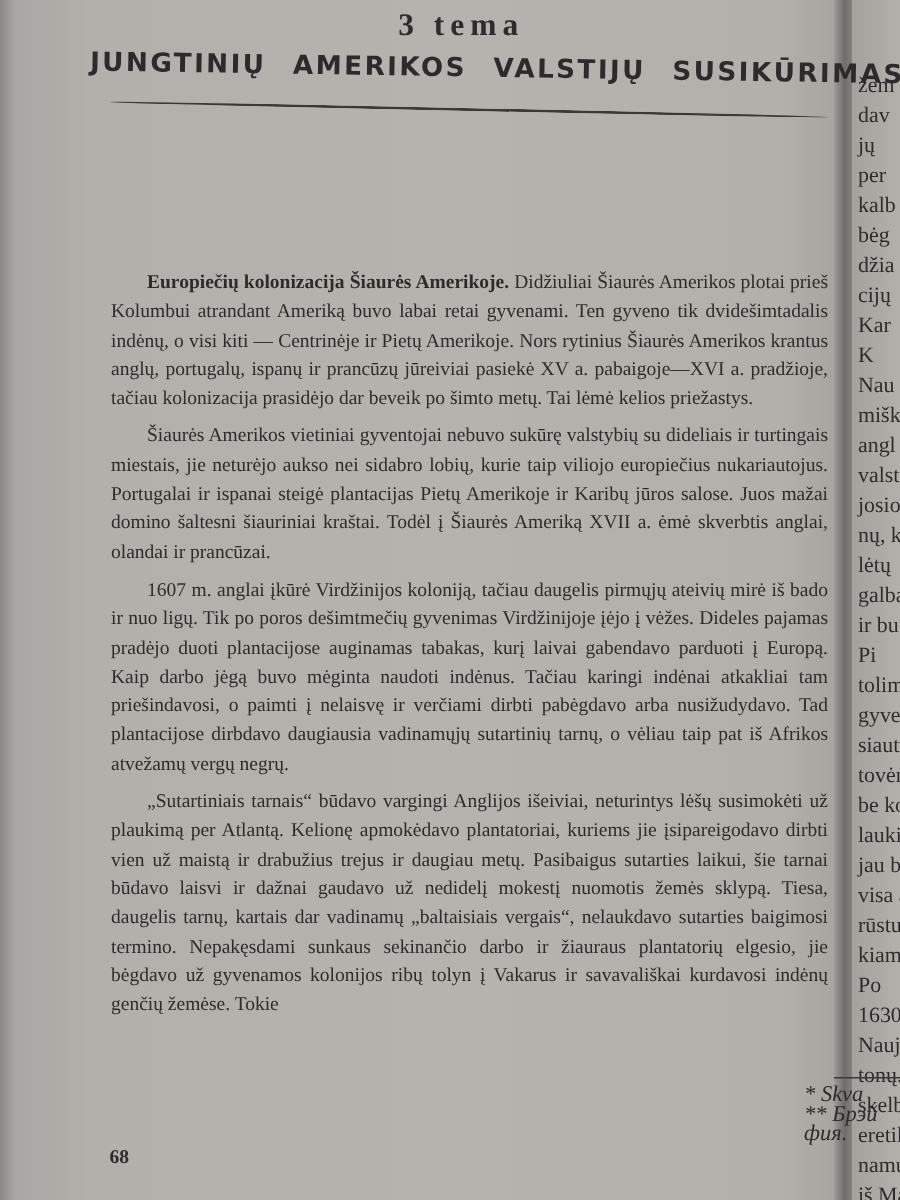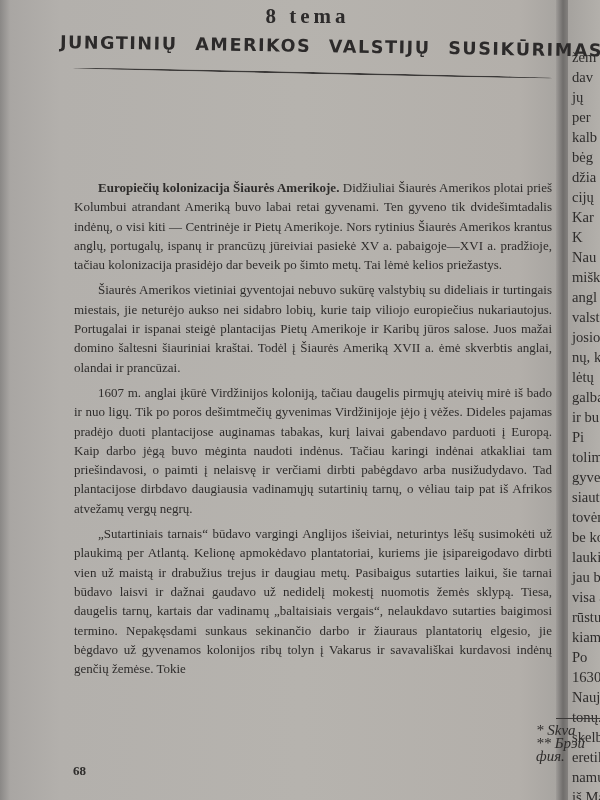--- a/index.html
+++ b/index.html
@@ -48,21 +48,21 @@
   .footnotes { position: absolute; left: 536px; top: 724px; font-size: 15px; line-height: 13px; color: #2e2c2b; font-style: italic; white-space: nowrap; }
 </style>
 </head>
 <body>
 
 <div class="page-left"></div>
 <div class="gutter"></div>
 <div class="page-right"></div>
 
 <div class="header">
-  <div class="tema">8 tema</div>
+  <div class="tema">3 tema</div>
   <div class="chapter-title">JUNGTINIŲ AMERIKOS VALSTIJŲ SUSIKŪRIMAS</div>
 </div>
 <div class="rule"></div>
 
 <div class="body-text">
   <p><span class="lead">Europiečių kolonizacija Šiaurės Amerikoje.</span> <span>Didžiuliai Šiaurės Amerikos plotai prieš Kolumbui atrandant Ameriką buvo labai retai gyvenami. Ten gyveno tik dvidešimtadalis indėnų, o visi kiti — Centrinėje ir Pietų Amerikoje. Nors rytinius Šiaurės Amerikos krantus anglų, portugalų, ispanų ir prancūzų jūreiviai pasiekė XV a. pabaigoje—XVI a. pradžioje, tačiau kolonizacija prasidėjo dar beveik po šimto metų. Tai lėmė kelios priežastys.</span></p>
   <p>Šiaurės Amerikos vietiniai gyventojai nebuvo sukūrę valstybių su dideliais ir turtingais miestais, jie neturėjo aukso nei sidabro lobių, kurie taip viliojo europiečius nukariautojus. Portugalai ir ispanai steigė plantacijas Pietų Amerikoje ir Karibų jūros salose. Juos mažai domino šaltesni šiauriniai kraštai. Todėl į Šiaurės Ameriką XVII a. ėmė skverbtis anglai, olandai ir prancūzai.</p>
   <p>1607 m. anglai įkūrė Virdžinijos koloniją, tačiau daugelis pirmųjų ateivių mirė iš bado ir nuo ligų. Tik po poros dešimtmečių gyvenimas Virdžinijoje įėjo į vėžes. Dideles pajamas pradėjo duoti plantacijose auginamas tabakas, kurį laivai gabendavo parduoti į Europą. Kaip darbo jėgą buvo mėginta naudoti indėnus. Tačiau karingi indėnai atkakliai tam priešindavosi, o paimti į nelaisvę ir verčiami dirbti pabėgdavo arba nusižudydavo. Tad plantacijose dirbdavo daugiausia vadinamųjų sutartinių tarnų, o vėliau taip pat iš Afrikos atvežamų vergų negrų.</p>
   <p>„Sutartiniais tarnais“ būdavo vargingi Anglijos išeiviai, neturintys lėšų susimokėti už plaukimą per Atlantą. Kelionę apmokėdavo plantatoriai, kuriems jie įsipareigodavo dirbti vien už maistą ir drabužius trejus ir daugiau metų. Pasibaigus sutarties laikui, šie tarnai būdavo laisvi ir dažnai gaudavo už nedidelį mokestį nuomotis žemės sklypą. Tiesa, daugelis tarnų, kartais dar vadinamų „baltaisiais vergais“, nelaukdavo sutarties baigimosi termino. Nepakęsdami sunkaus sekinančio darbo ir žiauraus plantatorių elgesio, jie bėgdavo už gyvenamos kolonijos ribų tolyn į Vakarus ir savavališkai kurdavosi indėnų genčių žemėse. Tokie</p>
 </div>

